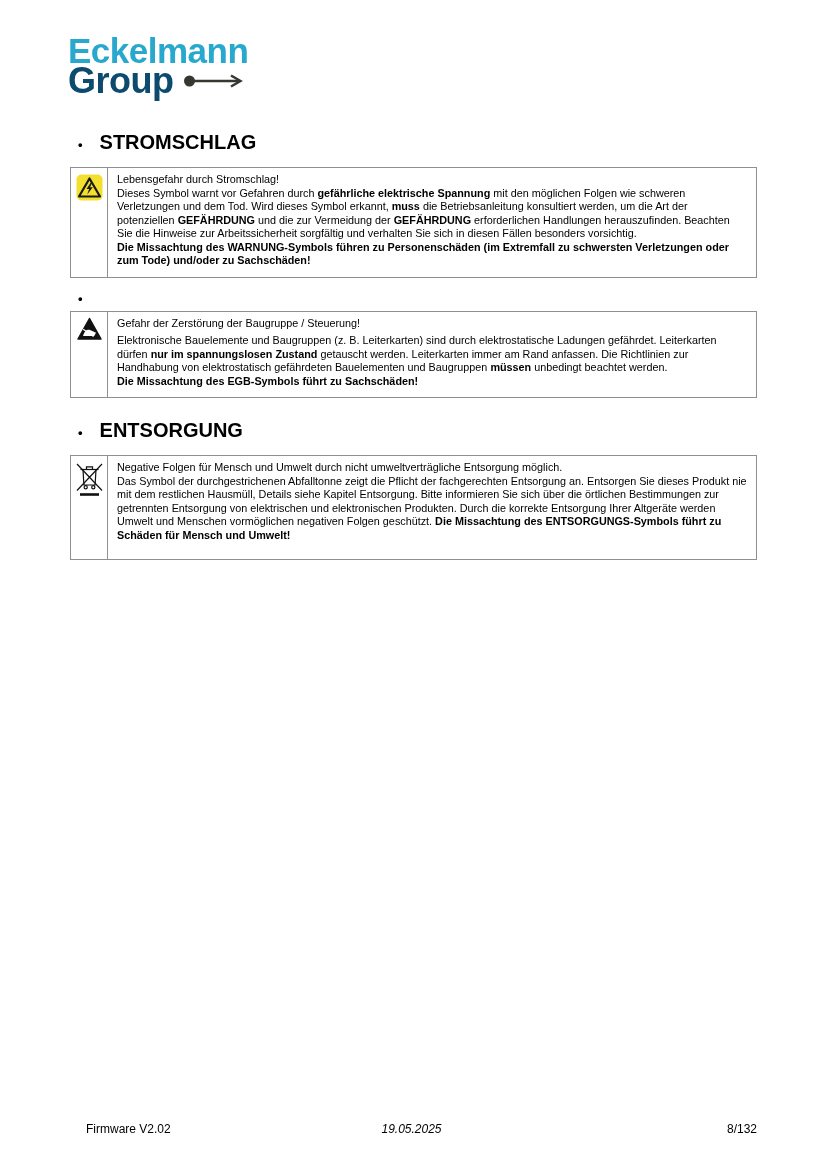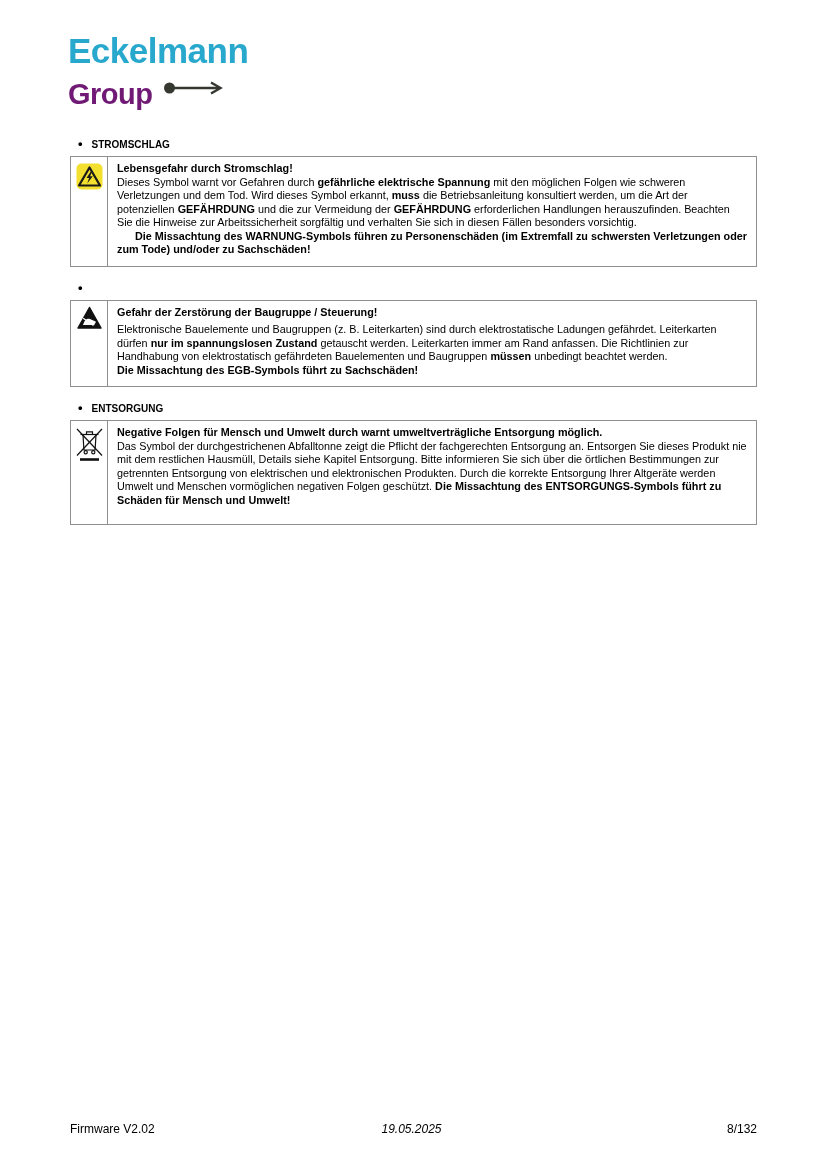--- a/index.html
+++ b/index.html
@@ -10,48 +10,48 @@
     background:#ffffff;
     font-family:"Liberation Sans","DejaVu Sans",sans-serif;
     color:#000;
     overflow:hidden;
   }
   .content{position:absolute;left:70px;top:0;width:687px;}
   
   .logo{margin-top:36px;margin-left:-2px;line-height:30px;}
   .logo .l1{font-size:35px;font-weight:bold;color:#29a8ce;letter-spacing:-0.5px;}
   .logo .l2row{display:flex;align-items:center;gap:10px;}
-  .logo .l2{font-size:29px;font-weight:bold;color:#701a75;letter-spacing:-0.5px;margin-top:13px;}
+  .logo .l2{font-size:36px;font-weight:bold;color:#0c4a6e;letter-spacing:-0.5px;}
   
   .sec-head{display:flex;align-items:baseline;gap:9px;padding-left:8px;margin:0 0 5px 0;}
   .sec-head .bullet{font-size:13px;font-weight:bold;}
-  .sec-head h2{font-size:10px;font-weight:bold;margin:0;letter-spacing:0px;}
+  .sec-head h2{font-size:20px;font-weight:bold;margin:8px;letter-spacing:0px;}
   .sec1{margin-top:27px;}
   .sec{margin-top:13px;}
   
   .warnbox{display:flex;border:1px solid #8f8f8f;background:#fff;}
   .icon-cell{
     width:37px;flex:0 0 37px;
     border-right:1px solid #8f8f8f;
     display:flex;justify-content:center;align-items:flex-start;
     padding-top:5px;box-sizing:border-box;
   }
   .text-cell{flex:1;padding:5px 9px 9px 9px;font-size:10.8px;line-height:13.5px;}
-  .box-title{font-weight:bold;margin:0 0 9px 0;}
+  .box-title{font-weight:normal;margin:0 0 9px 0;}
   .box-title.tight{margin-bottom:4px;}
   .text-cell p{margin:0;}
   .minh2{min-height:84px;box-sizing:border-box;}
   .minh3{min-height:105px;box-sizing:border-box;}
   .minh1{min-height:109px;box-sizing:border-box;}
   
   .footer{
     position:absolute;left:70px;right:70px;top:1122px;
     font-size:12px;color:#000;
   }
-  .footer .fl{position:absolute;left:0;}
+  .footer .fl{position:absolute;left:16px;}
   .footer .fc{position:absolute;left:0;right:4px;text-align:center;font-style:italic;}
   .footer .fr{position:absolute;right:0;}
 </style>
 </head>
 <body>
 
 <div class="page">
   <div class="content">
 
     <header class="logo">
@@ -75,21 +75,21 @@
         <div class="icon-cell">
           <svg width="27" height="30" viewBox="0 0 27 30">
             <rect x="0.5" y="1.5" width="26" height="26" rx="5" fill="#f3df2e"></rect>
             <path d="M13.5 5.5 L24 23.5 H3 Z" fill="none" stroke="#1a1a1a" stroke-width="2.2" stroke-linejoin="round"></path>
             <path d="M14.8 9.5 L10.5 16 h2.6 L11.2 21.5 l5.6 -7.2 h-2.7 l2 -4.8 Z" fill="#1a1a1a"></path>
           </svg>
         </div>
         <div class="text-cell">
           <p class="box-title">Lebensgefahr durch Stromschlag!</p>
           <p><span>Dieses Symbol warnt vor Gefahren durch </span><span style="font-weight: bold;">gefährliche elektrische Spannung</span><span> mit den möglichen Folgen wie schweren Verletzungen und dem Tod. Wird dieses Symbol erkannt, </span><span style="font-weight: bold;">muss</span><span> die Betriebsanleitung konsultiert werden, um die Art der potenziellen </span><span style="font-weight: bold;">GEFÄHRDUNG</span><span> und die zur Vermeidung der </span><span style="font-weight: bold;">GEFÄHRDUNG</span><span> erforderlichen Handlungen herauszufinden. Beachten Sie die Hinweise zur Arbeitssicherheit sorgfältig und verhalten Sie sich in diesen Fällen besonders vorsichtig.</span></p>
-          <p><span style="font-weight: bold; margin-left: 18px;">Die Missachtung des WARNUNG-Symbols führen zu Personenschäden (im Extremfall zu schwersten Verletzungen oder zum Tode) und/oder zu Sachschäden!</span></p>
+          <p><span style="font-weight: bold;">Die Missachtung des WARNUNG-Symbols führen zu Personenschäden (im Extremfall zu schwersten Verletzungen oder zum Tode) und/oder zu Sachschäden!</span></p>
         </div>
       </div>
     </section>
 
     <section class="sec">
       <div class="sec-head">
         <span class="bullet">•</span>
       </div>
       <div class="warnbox minh2">
         <div class="icon-cell">
@@ -121,21 +121,21 @@
               <path d="M11.5 8.5 V5.8 H17.5 V8.5"></path>
               <circle cx="10.7" cy="26.3" r="1.6"></circle>
               <circle cx="18.3" cy="26.3" r="1.6"></circle>
               <line x1="2" y1="3" x2="27" y2="29.5"></line>
               <line x1="27" y1="3" x2="2" y2="29.5"></line>
             </g>
             <line x1="5" y1="33.5" x2="24" y2="33.5" stroke="#111" stroke-width="2.6"></line>
           </svg>
         </div>
         <div class="text-cell">
-          <p class="box-title">Negative Folgen für Mensch und Umwelt durch warnt umweltverträgliche Entsorgung möglich.</p>
+          <p class="box-title">Negative Folgen für Mensch und Umwelt durch nicht umweltverträgliche Entsorgung möglich.</p>
           <p><span>Das Symbol der durchgestrichenen Abfalltonne zeigt die Pflicht der fachgerechten Entsorgung an. Entsorgen Sie dieses Produkt nie mit dem restlichen Hausmüll, Details siehe Kapitel Entsorgung. Bitte informieren Sie sich über die örtlichen Bestimmungen zur getrennten Entsorgung von elektrischen und elektronischen Produkten. Durch die korrekte Entsorgung Ihrer Altgeräte werden Umwelt und Menschen vormöglichen negativen Folgen geschützt. </span><span style="font-weight: bold;">Die Missachtung des ENTSORGUNGS-Symbols führt zu Schäden für Mensch und Umwelt!</span></p>
         </div>
       </div>
     </section>
   </div>
 
   <footer class="footer">
     <span class="fl">Firmware V2.02</span>
     <span class="fc">19.05.2025</span>
     <span class="fr">8/132</span>

